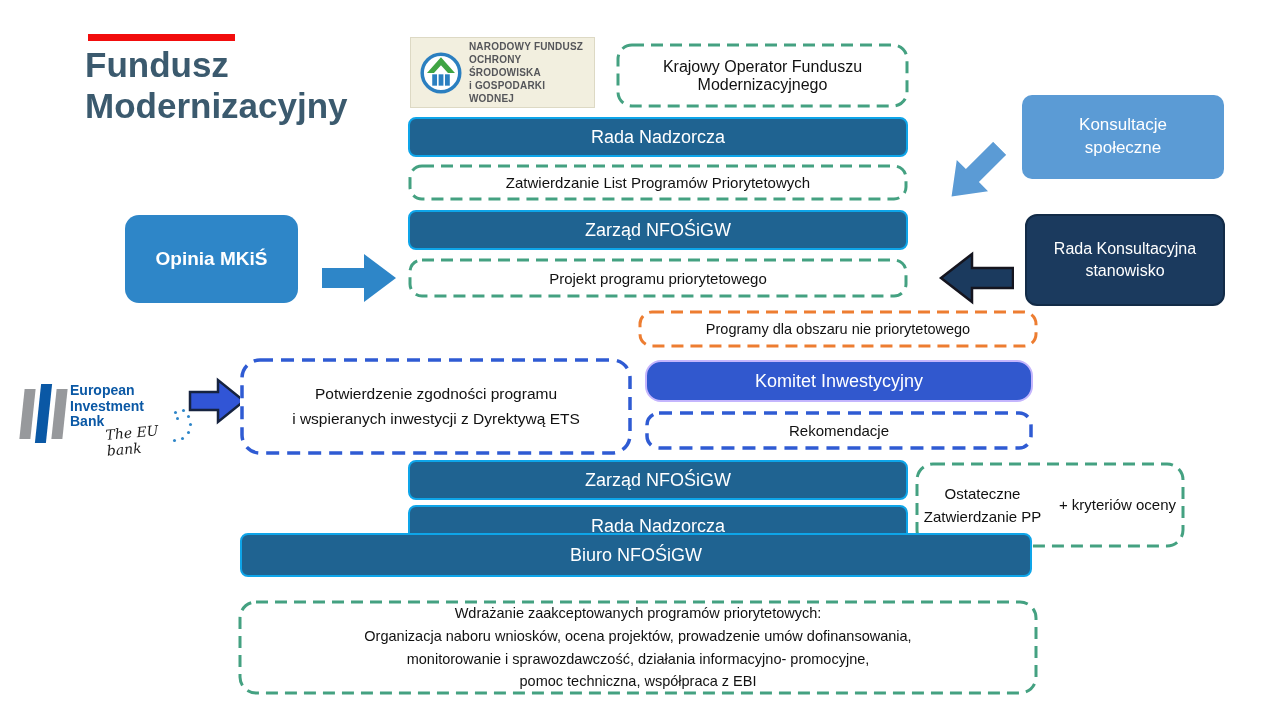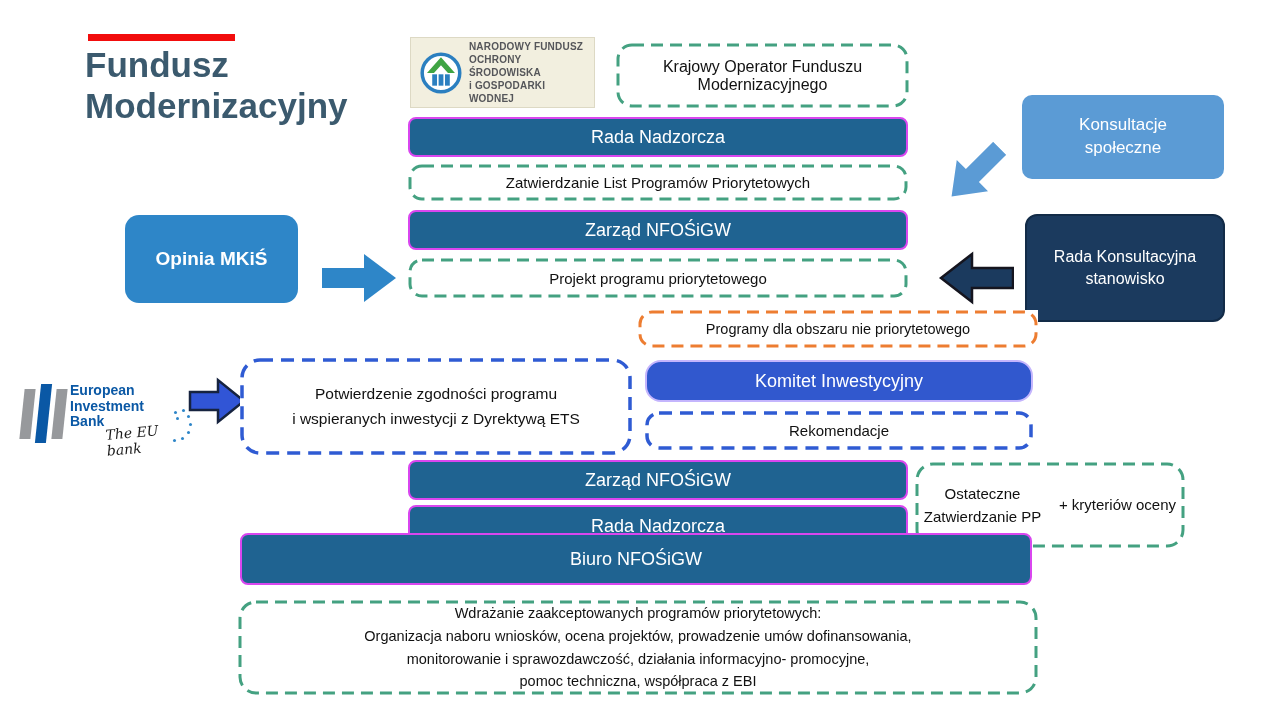--- a/index.html
+++ b/index.html
@@ -5,21 +5,21 @@
   * { margin:0; padding:0; box-sizing:border-box; }
   html,body { background:#fff; }
   body { font-family:"Liberation Sans", sans-serif; }
   #slide { position:relative; width:1280px; height:720px; background:#fff; overflow:hidden; }
 
   .abs { position:absolute; }
   .ctr { display:flex; align-items:center; justify-content:center; text-align:center; }
 
   
   .box-solid {
-    background:#1F6391; border:2px solid #d946ef; border-radius:8px;
+    background:#1F6391; border:2px solid #0ea5e9; border-radius:8px;
     color:#fff; font-size:18px;
   }
   
   .box-royal {
     background:#3158CE; border:2px solid #c4b5fd; border-radius:16px;
     color:#fff; font-size:18px;
   }
   
   .call-blue  { background:#2E86C8; border-radius:14px; color:#fff; font-weight:bold; font-size:19px; }
   .call-light { background:#5B9BD5; border-radius:10px; color:#fff; font-size:17px; line-height:1.35; }
@@ -117,21 +117,21 @@
     <polygon points="0,16 42,16 42,2 74,26 42,50 42,36 0,36" fill="#2E86C8"></polygon>
   </svg>
 
   <div class="abs ctr call-light" style="left:1022px; top:95px; width:202px; height:84px; padding:0 30px;">
     <span>Konsultacje społeczne</span>
   </div>
   <svg class="abs arrow-svg" style="left:940px; top:142px; transform:rotate(135deg);" width="70" height="62" viewBox="0 0 76 52">
     <polygon points="0,16 42,16 42,2 74,26 42,50 42,36 0,36" fill="#5B9BD5"></polygon>
   </svg>
 
-  <div class="abs ctr call-navy" style="left:1025px; top:214px; width:200px; height:108px; padding:0 10px;">
+  <div class="abs ctr call-navy" style="left:1025px; top:214px; width:200px; height:92px; padding:0 10px;">
     <span>Rada Konsultacyjna stanowisko</span>
   </div>
   <svg class="abs arrow-svg" style="left:938px; top:250px;" width="76" height="56" viewBox="0 0 76 56">
     <polygon points="75,18 34,18 34,4 3,28 34,52 34,38 75,38" fill="#1B3A5E" stroke="#15151F" stroke-width="2.5"></polygon>
   </svg>
 
   <div class="abs ctr dbox" style="left:638px; top:310px; width:400px; height:38px; font-size:14.5px;">
     <svg class="dash orange" width="400" height="38">
         <rect x="2" y="2" width="396" height="34" rx="12"></rect>
       </svg>
@@ -180,21 +180,21 @@
   </div>
 
   <div class="abs ctr dbox" style="left:915px; top:462px; width:270px; height:86px; font-size:15px; line-height:1.55; flex-direction:row;">
     <svg class="dash green" width="270" height="86">
         <rect x="2" y="2" width="266" height="82" rx="16"></rect>
       </svg>
     <span class="lbl">Ostateczne Zatwierdzanie PP</span>
     <span class="lbl">+ kryteriów oceny</span>
   </div>
 
-  <div class="abs ctr box-solid" style="left:240px; top:533px; width:792px; height:52px;">
+  <div class="abs ctr box-solid" style="left:240px; top:533px; width:792px; height:44px;">
     <span>Biuro NFOŚiGW</span>
   </div>
 
   <div class="abs ctr dbox" style="left:238px; top:600px; width:800px; height:95px; font-size:14.5px; line-height:1.58; flex-direction:column;">
     <svg class="dash green" width="800" height="95">
         <rect x="2" y="2" width="796" height="91" rx="16"></rect>
       </svg>
     <span class="lbl">Wdrażanie zaakceptowanych programów priorytetowych:</span>
     <span class="lbl">Organizacja naboru wniosków, ocena projektów, prowadzenie umów dofinansowania,</span>
     <span class="lbl">monitorowanie i sprawozdawczość,  działania informacyjno- promocyjne,</span>

